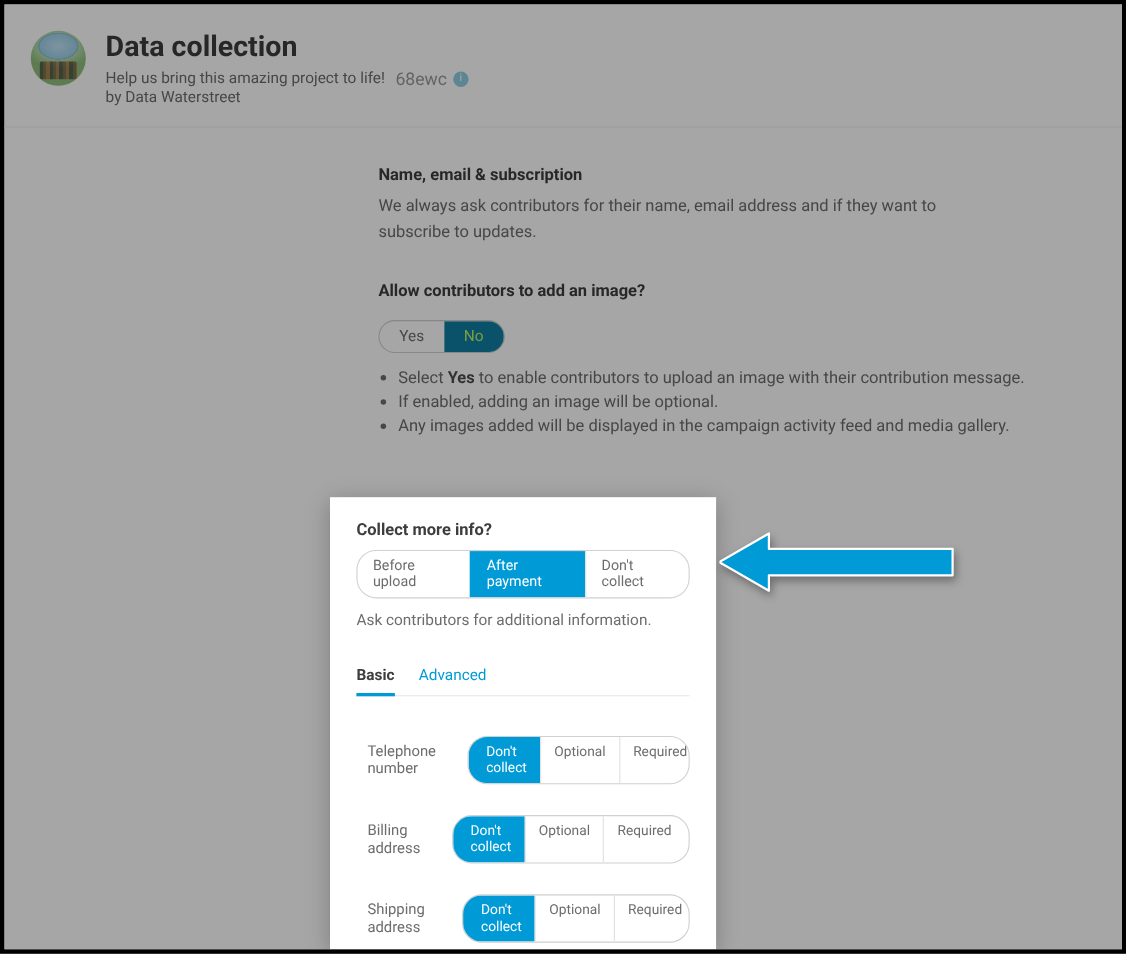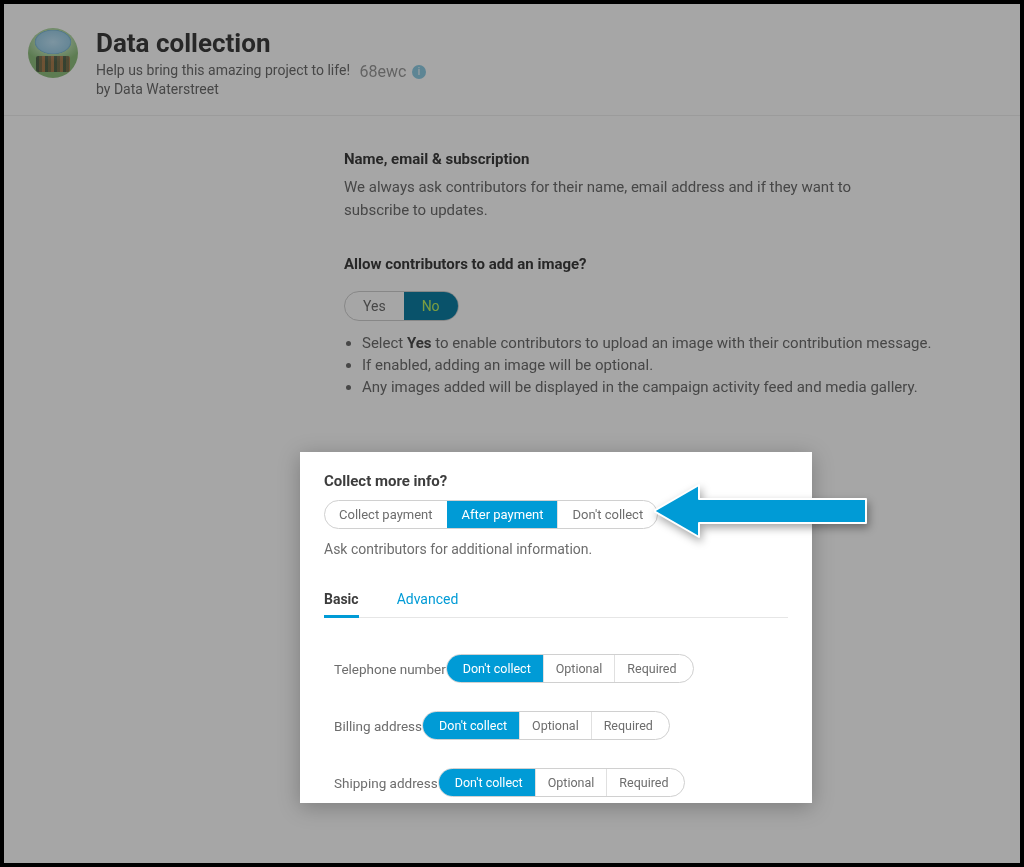--- a/index.html
+++ b/index.html
@@ -121,21 +121,21 @@
       line-height: 1.45;
       max-width: 620px;
     }
     ul.bullets b { color: #4d4d4d; }
 
     
     .card {
       position: absolute;
       left: 296px;
       top: 448px;
-      width: 512px;
+      width: 351px;
       background: #fff;
       box-shadow: 0 4px 20px rgba(0,0,0,0.25);
       z-index: 100;
       padding: 20px 24px 0 24px;
     }
     .card h3 {
       font-size: 15px;
       font-weight: 700;
       color: #3d3d3d;
       margin-bottom: 10px;
@@ -161,21 +161,21 @@
       color: #fff;
       border-left-color: transparent;
     }
     .card .desc {
       font-size: 14px;
       color: #6d6d6d;
       margin-bottom: 26px;
     }
     .tabs {
       display: flex;
-      gap: 38px;
+      gap: 22px;
       border-bottom: 1px solid #e6e6e6;
       margin-bottom: 8px;
     }
     .tab {
       font-size: 14px;
       padding: 8px 0;
       color: #009bd6;
       cursor: pointer;
     }
     .tab.active {
@@ -262,21 +262,21 @@
         <li id="b2">Any images added will be displayed in the campaign activity feed and media gallery.</li>
       </ul>
     </div>
   </div>
 
   <div class="dim-overlay"></div>
 
   <div class="card">
     <h3>Collect more info?</h3>
     <div class="segmented">
-      <div class="seg">Collect payment</div>
+      <div class="seg">Before upload</div>
       <div class="seg active">After payment</div>
       <div class="seg">Don't collect</div>
     </div>
     <div class="desc">Ask contributors for additional information.</div>
 
     <div class="tabs">
       <div class="tab active">Basic</div>
       <div class="tab">Advanced</div>
     </div>
 

